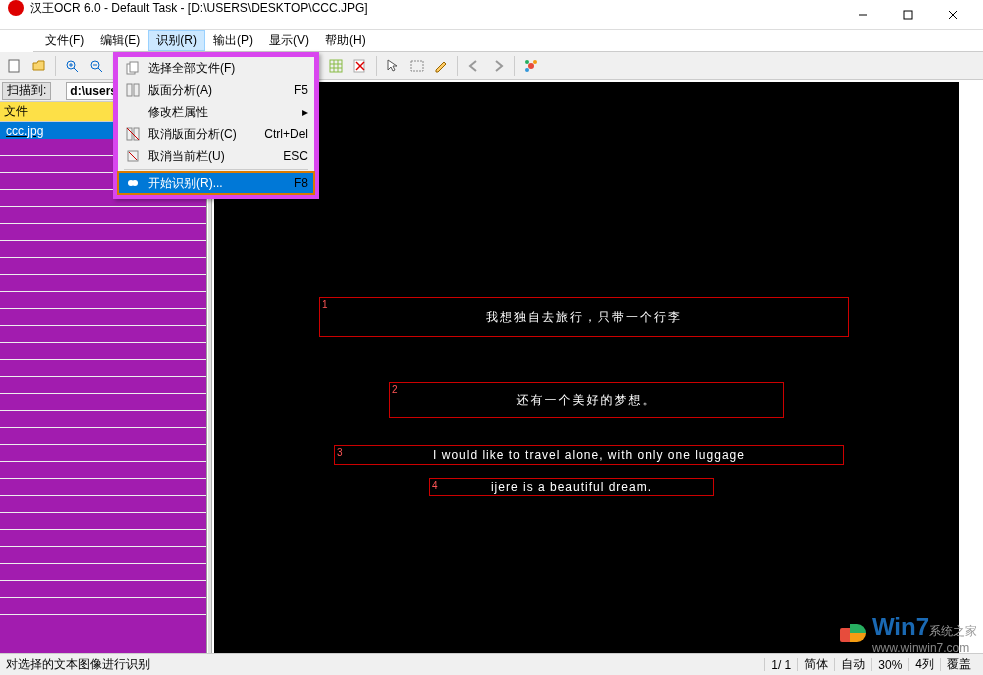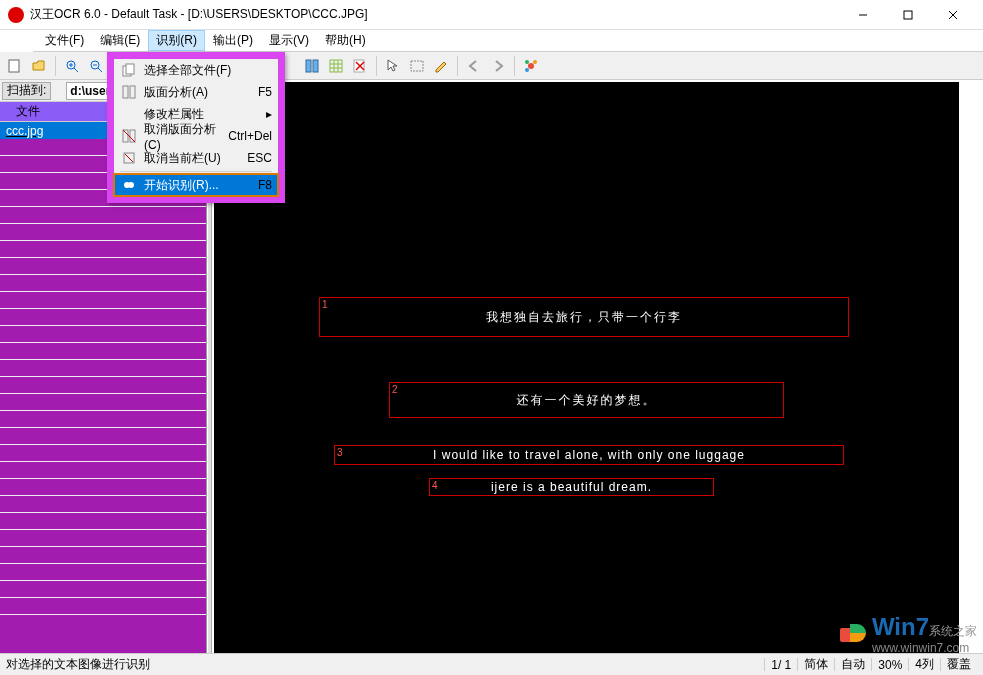--- a/index.html
+++ b/index.html
@@ -1,54 +1,54 @@
 <!DOCTYPE html>
 <html><head>
 <meta charset="utf-8">
 <style>
 * { margin: 0; padding: 0; box-sizing: border-box; font-family: "Microsoft YaHei", SimSun, sans-serif; font-size: 12px; }
 body { width: 983px; height: 675px; background: #fff; display: flex; flex-direction: column; overflow: hidden; position: relative; }
 
 
-.titlebar { height: 30px; background: #fff; display: flex; align-items: center; padding: 0 8px; border-bottom: 1px solid #ddd; }
+.titlebar { height: 30px; background: #fff; display: flex; align-items: flex-start; padding: 0 8px; border-bottom: 1px solid #ddd; }
 .titlebar .app-icon { width: 16px; height: 16px; background: #d00; border-radius: 50%; margin-right: 6px; }
 .titlebar .title { flex: 1; color: #000; }
 .titlebar .win-controls { display: flex; }
 .titlebar .win-btn { width: 45px; height: 30px; display: flex; align-items: center; justify-content: center; }
 
 
 .menubar { height: 22px; background: #fff; display: flex; align-items: stretch; border-bottom: 1px solid #ccc; padding-left: 4px; margin-left: 33px; }
 .menubar .menu-item { padding: 0 8px; display: flex; align-items: center; cursor: default; }
 .menubar .menu-item.active { background: #cce8ff; border: 1px solid #99d1ff; padding: 0 7px; }
 
 
 .toolbar { height: 28px; background: #f0f0f0; display: flex; align-items: center; padding: 0 4px; border-bottom: 1px solid #ccc; gap: 2px; }
 .tool-btn { width: 22px; height: 22px; display: flex; align-items: center; justify-content: center; border: 1px solid transparent; }
 .tool-sep { width: 1px; height: 20px; background: #ccc; margin: 0 3px; }
 
 
-.dropdown { position: absolute; left: 107px; top: 52px; width: 178px; background: #f0f0f0; border: 7px solid #d946ef; box-shadow: 2px 2px 4px rgba(0,0,0,0.3); z-index: 100; }
+.dropdown { position: absolute; left: 113px; top: 52px; width: 206px; background: #f0f0f0; border: 5px solid #d946ef; box-shadow: 2px 2px 4px rgba(0,0,0,0.3); z-index: 100; }
 .dropdown-item { height: 22px; display: flex; align-items: center; padding: 0 6px; }
 .dropdown-item .dd-icon { width: 18px; height: 16px; margin-right: 6px; display: flex; align-items: center; justify-content: center; }
 .dropdown-item .dd-label { flex: 1; }
 .dropdown-item .dd-shortcut { color: #000; margin-left: 8px; }
 .dropdown-item .dd-arrow { margin-left: 4px; }
 .dropdown-item.selected { background: #0078d7; color: #fff; outline: 2px solid #d97a00; outline-offset: -1px; }
 .dropdown-sep { height: 1px; background: #ccc; margin: 2px 6px; }
 
 
 .body-area { flex: 1; display: flex; overflow: hidden; }
 
 
 .left-panel { width: 207px; background: #fff; border-right: 1px solid #999; display: flex; flex-direction: column; }
 .scan-row { height: 22px; background: #f0f0f0; display: flex; align-items: center; padding: 0 2px; border-bottom: 1px solid #ccc; gap: 15px; }
 .scan-row .scan-label { background: #e0e0e0; border: 1px solid #aaa; padding: 0 4px; height: 18px; display: flex; align-items: center; }
 .scan-row .scan-path { flex: 1; height: 18px; border: 1px solid #aaa; background: #fff; padding: 0 3px; display: flex; align-items: center; font-weight: bold; overflow: hidden; white-space: nowrap; }
 .file-header { height: 20px; display: flex; border-bottom: 1px solid #ccc; }
-.file-header .col { padding: 0 16px; display: flex; align-items: center; border-right: 1px solid #ccc; background: #8b5cf6; }
+.file-header .col { padding: 0 4px; display: flex; align-items: center; border-right: 1px solid #ccc; background: #fde047; }
 .file-list { flex: 1; overflow-y: auto; background: #a21caf; text-decoration: underline; }
 .file-row { height: 17px; display: flex; align-items: center; padding: 0 6px; }
 .file-row.selected { background: #0078d7; color: #fff; }
 .file-row-empty { height: 17px; border-bottom: 1px solid #eee; }
 
 
 .splitter { width: 5px; background: #e0e0e0; cursor: col-resize; border-left: 1px solid #fff; border-right: 1px solid #aaa; }
 
 
 .viewer-wrap { flex: 1; display: flex; flex-direction: column; background: #fff; }

